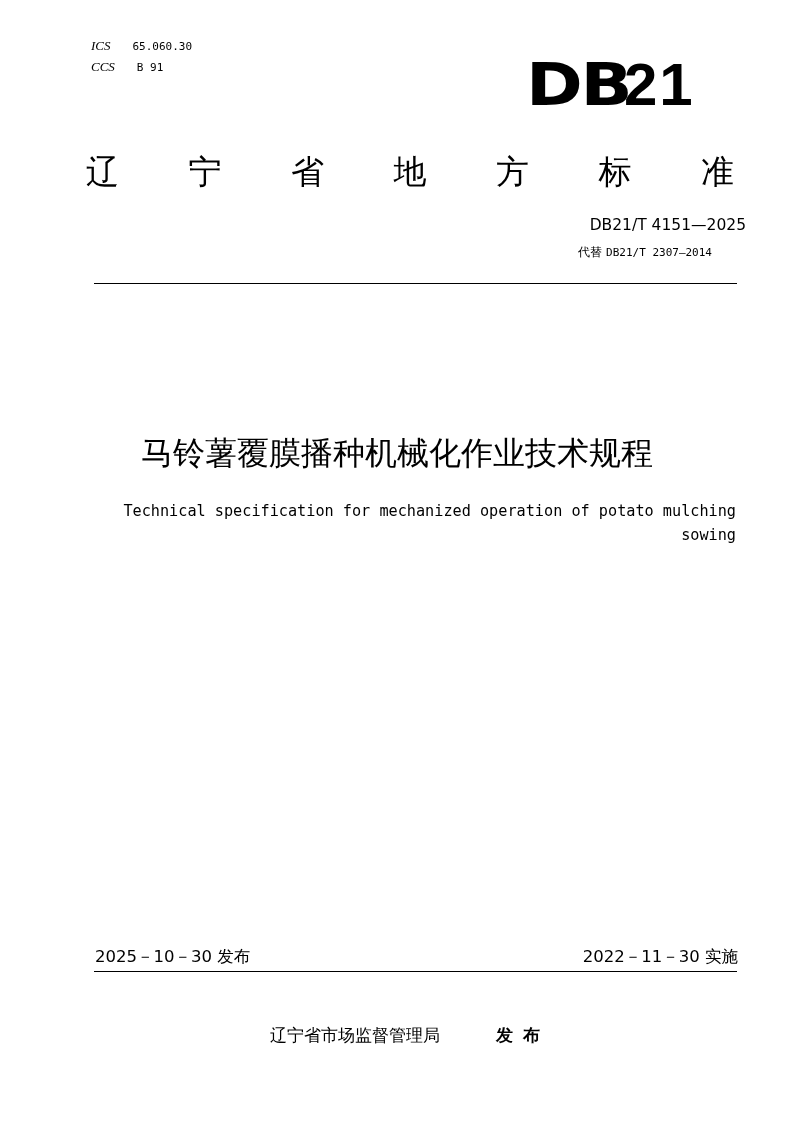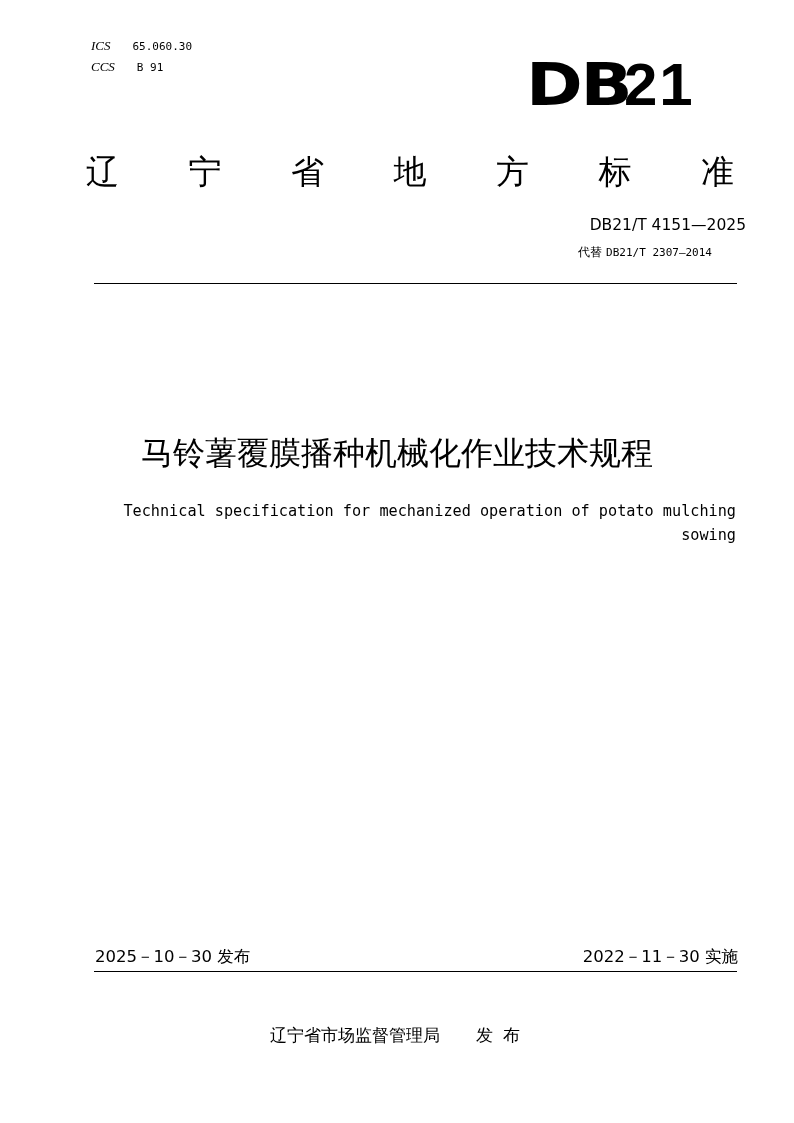--- a/index.html
+++ b/index.html
@@ -14,22 +14,22 @@
     .db21 .num { font-family: Liberation Sans, sans-serif; font-weight: bold; font-size: 60px; line-height: 56px; letter-spacing: 2px; }
     .header-title { left: 86px; top: 150px; width: 648px; display: flex; justify-content: space-between; font-size: 33px; line-height: 44px; }
     .std-no { right: 48px; top: 216px; font-family: "DejaVu Sans", sans-serif; font-size: 15.5px; text-align: right; }
     .replace { right: 82px; top: 244px; font-size: 12px; }
     .replace .code { font-family: "DejaVu Sans Mono", monospace; font-size: 11px; margin-left: 4px; }
     .rule { left: 94px; width: 643px; height: 0; border-top: 1.2px solid #000; }
     .title-cn { left: 0; width: 794px; top: 431px; text-align: center; font-size: 32px; line-height: 44px; }
     .title-en { left: 96px; width: 640px; top: 499px; text-align: right; font-family: "DejaVu Sans Mono", monospace; font-size: 15.2px; line-height: 24px; }
     .date-left { left: 95px; top: 946px; font-size: 16.5px; }
     .date-right { right: 56px; top: 946px; font-size: 16.5px; }
-    .issuer { left: 270px; top: 1024px; font-size: 17px; display: flex; gap: 36px; }
-    .issuer .act { letter-spacing: 10px; }
+    .issuer { left: 270px; top: 1024px; font-size: 17px; display: flex; gap: 56px; }
+    .issuer .act { letter-spacing: 10px; font-weight: bold; }
   </style>
 </head>
 <body>
 
 <div class="abs ics">
   <div class="ics-row">
     <span class="lbl">ICS</span><span class="val">65.060.30</span>
   </div>
   <div class="ics-row">
     <span class="lbl">CCS</span><span class="val">B 91</span>

